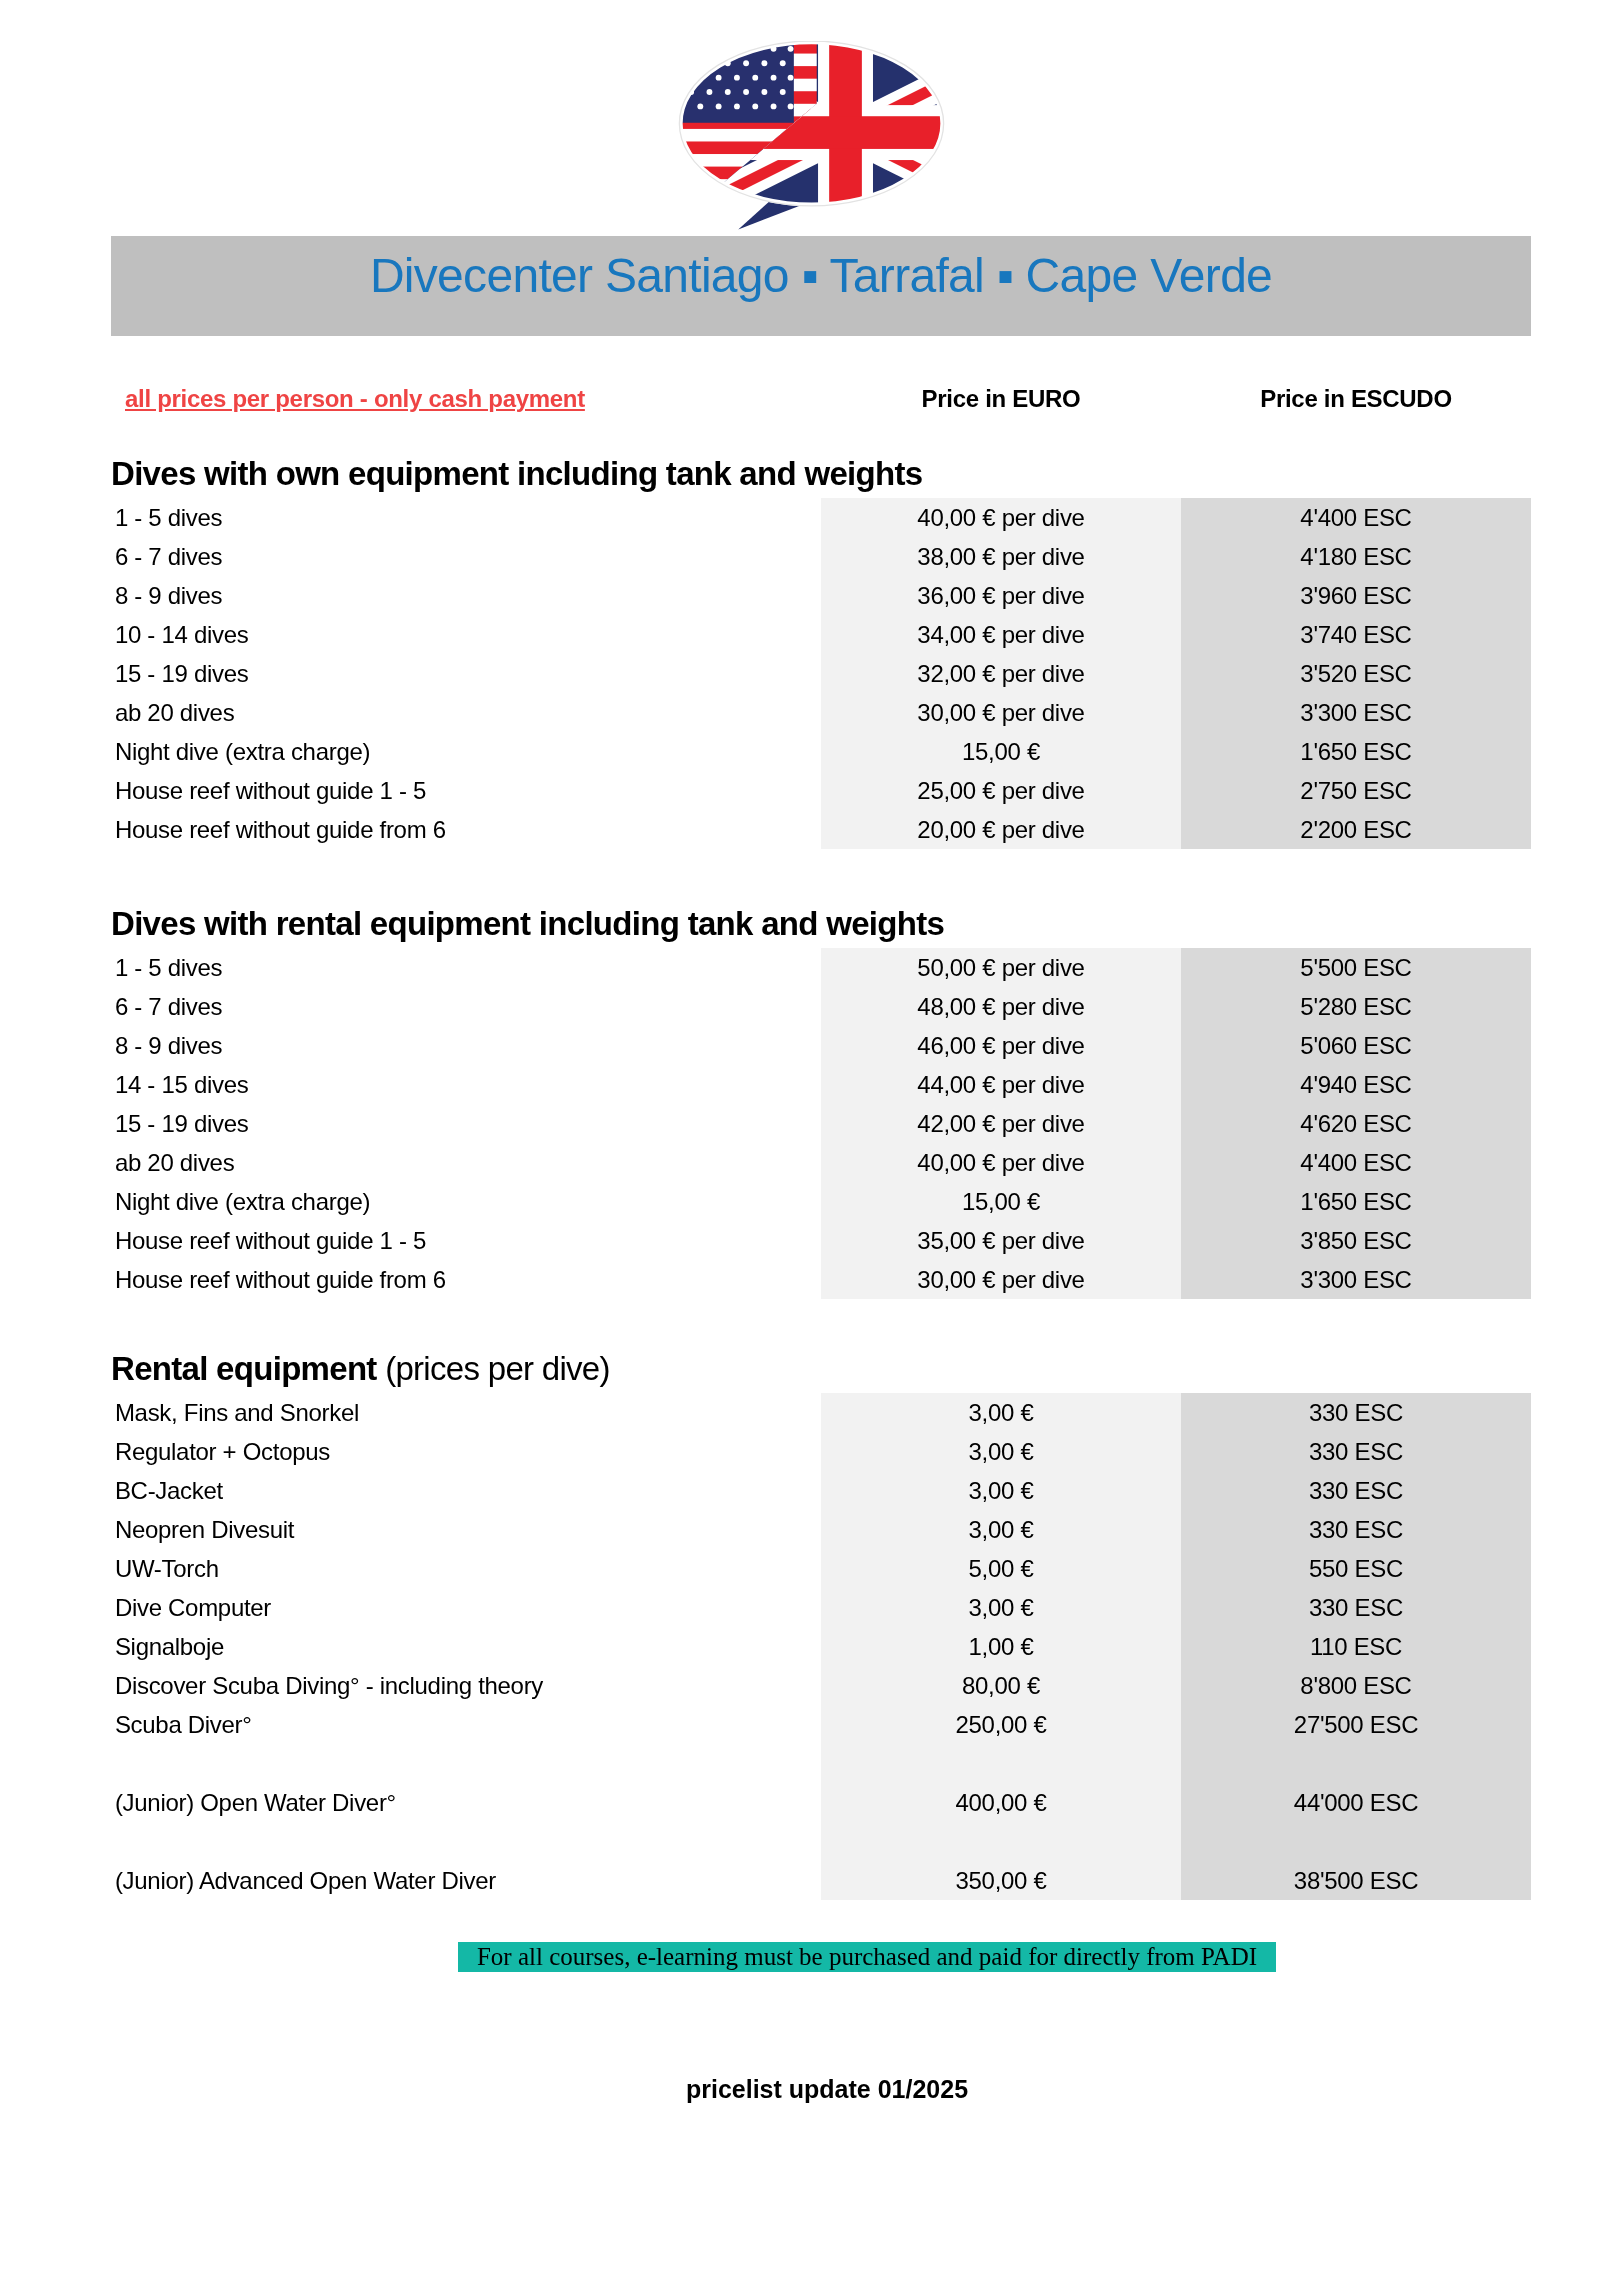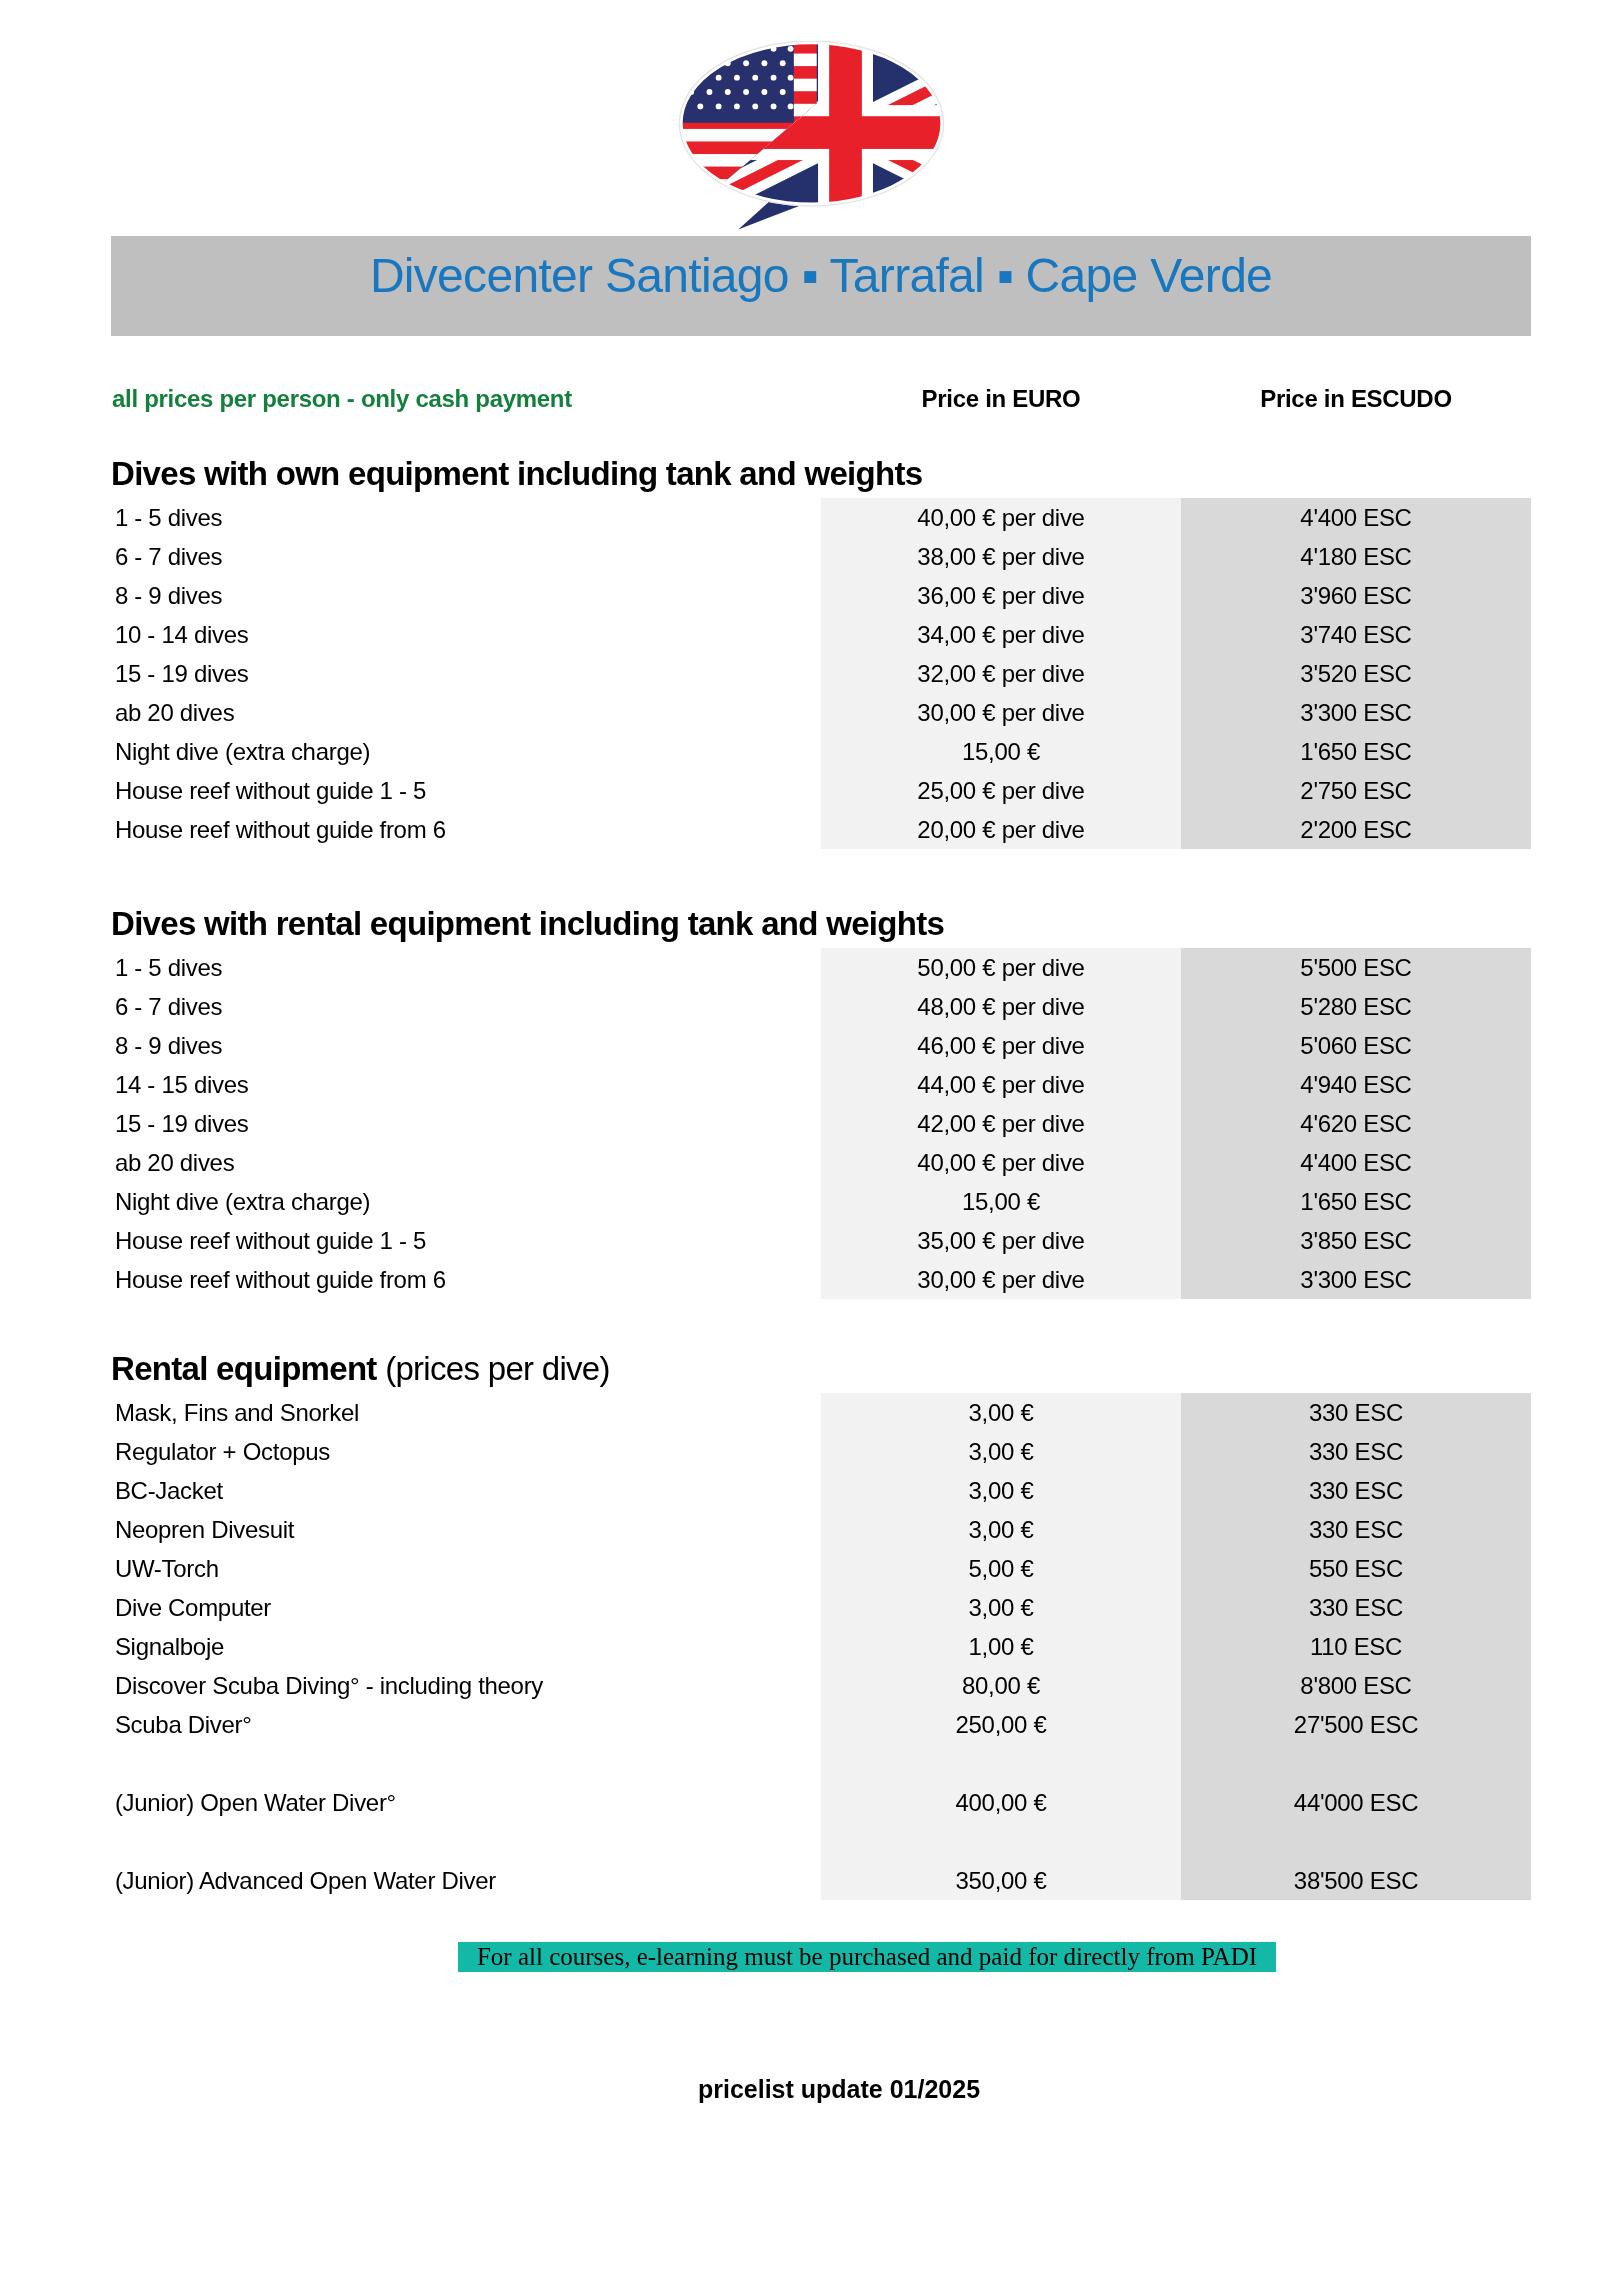--- a/index.html
+++ b/index.html
@@ -14,21 +14,21 @@
   }
   .logo-wrap{padding-top:41px;height:191px;text-align:center;}
   .content{margin-left:111px;width:1420px;}
   .titlebar{
     margin-top:3.9px;height:100px;line-height:80px;
     background:#bfbfbf;text-align:center;
     font-size:48px;letter-spacing:-0.7px;color:#1877be;
     white-space:nowrap;
   }
   .header-row{position:relative;margin-top:47px;height:31px;font-weight:bold;font-size:24px;}
-  .payment-note{position:absolute;left:1px;top:0;line-height:31px;color:#15803d;letter-spacing:-0.3px;}
+  .payment-note{position:absolute;left:14px;top:0;line-height:31px;color:#ef4444;letter-spacing:-0.3px;text-decoration:underline;}
   .col-label{position:absolute;top:0;line-height:31px;text-align:center;letter-spacing:-0.3px;}
   .col-label.euro{left:710px;width:360px;}
   .col-label.escudo{left:1070px;width:350px;}
 
   .sec-title{
     font-size:33px;font-weight:bold;height:33px;line-height:33px;
     margin:0 0 7.9px 0;letter-spacing:-0.7px;white-space:nowrap;
   }
   .sec-title .suffix{font-weight:normal;}
   section:nth-of-type(1) .sec-title{margin-top:43px;}
@@ -37,21 +37,21 @@
   section:nth-of-type(4) .sec-title{margin-top:54px;}
   section:nth-of-type(4) .sec-title .suffix{font-size:23.6px;margin-left:62px;letter-spacing:0;}
 
   .row{display:grid;grid-template-columns:710px 360px 350px;height:39px;line-height:39px;font-size:24px;letter-spacing:-0.3px;}
   .row .label{padding-left:3.9px;white-space:nowrap;}
   .row .euro{background:#f2f2f2;text-align:center;}
   .row .escudo{background:#d9d9d9;text-align:center;}
 
   .course-note-wrap{margin-top:42px;text-align:center;position:relative;left:46px;height:30px;}
   .course-note{display:inline-block;background:#14b8a6;font-size:25px;line-height:30px;padding:0 19px;font-family:Liberation Serif, serif;}
-  .update-note{margin-top:103px;text-align:center;font-weight:bold;font-size:25px;line-height:29px;position:relative;left:18px;}
+  .update-note{margin-top:103px;text-align:center;font-weight:bold;font-size:25px;line-height:29px;position:relative;left:6px;}
 </style>
 </head>
 <body>
 
 <div class="page">
 
   <div class="logo-wrap">
     <svg width="275" height="191" viewBox="0 0 420 292">
       <defs>
         <clipPath id="bubbleClip">

